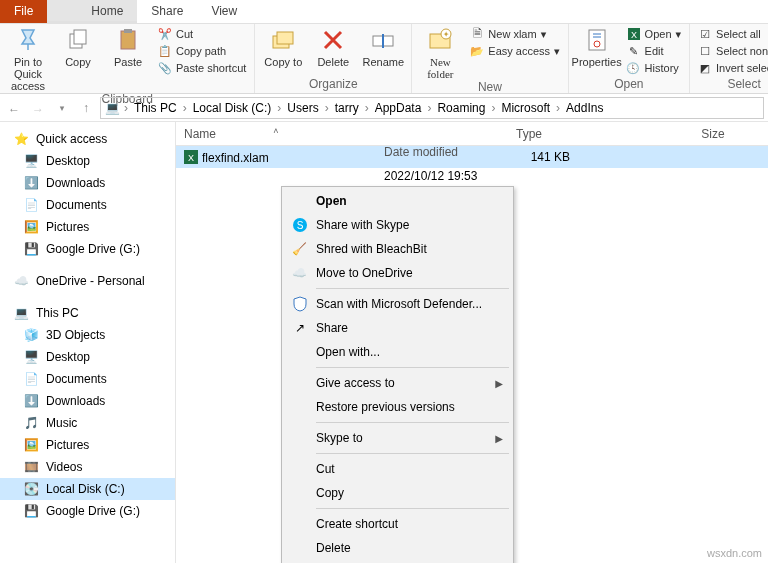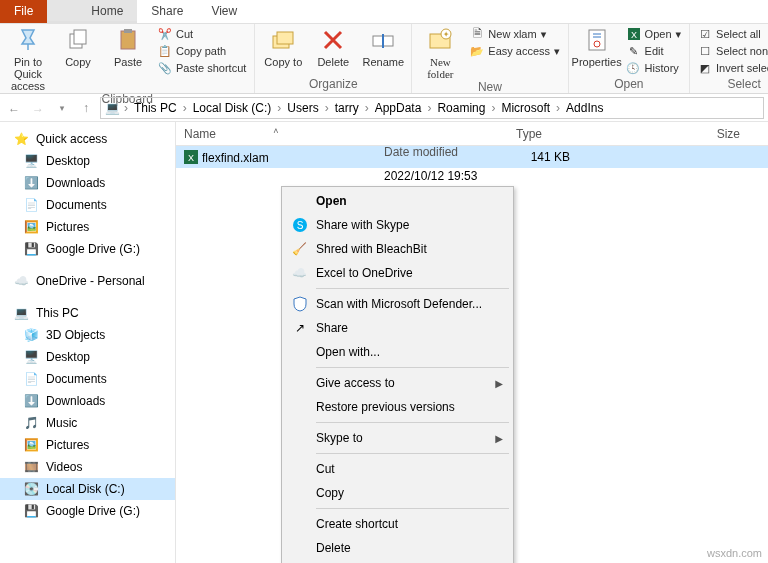--- a/index.html
+++ b/index.html
@@ -34,21 +34,21 @@
 .sb-item.sel { background: #cce8ff; }
 .sb-sep { height: 10px; }
 .sb-icn{width:16px;height:16px;display:inline-flex;align-items:center;justify-content:center;}
 
 .content { flex: 1; position: relative; }
 .col-head { height: 24px; border-bottom: 1px solid #e5e5e5; display: flex; align-items: center; font-size: 12px; color: #555; }
 .col-head div { padding: 0 8px; }
 .c-name { width: 200px; position:relative;}
 .c-date { width: 132px; margin-top: 37px; }
 .c-type { width: 170px; }
-.c-size { width: 70px; text-align:right;}
+.c-size { width: 70px; text-align:center;}
 .file-row { height: 22px; display: flex; align-items: center; background: #cce8ff; font-size: 12px; }
 .file-row div { padding: 0 8px; }
 .file-row .c-size{text-align:right;}
 .sort-ind{position:absolute;left:50%;top:-1px;transform:translateX(-50%);font-size:9px;color:#666;}
 
 .ctx-menu { position: absolute; left: 281px; top: 186px; width: 233px; background: #f2f2f2; border: 1px solid #bcbcbc; box-shadow: 2px 2px 4px rgba(0,0,0,0.2); z-index: 100; padding:2px;}
 .ctx-item { height: 24px; display: flex; align-items: center; padding: 0 10px 0 32px; font-size: 12px; position: relative; }
 .ctx-item.bold { font-weight: 600; }
 .ctx-sep { height: 1px; background: #d0d0d0; margin: 3px 2px 3px 32px; }
 .ctx-icn { position: absolute; left: 8px; width: 16px; height: 16px; display:flex;align-items:center;justify-content:center;}
@@ -349,21 +349,21 @@
         </svg>
       </span>
       <span>Share with Skype</span>
     </div>
   <div class="ctx-item">
       <span class="ctx-icn">🧹</span>
       <span>Shred with BleachBit</span>
     </div>
   <div class="ctx-item">
       <span class="ctx-icn">☁️</span>
-      <span>Excel to OneDrive</span>
+      <span>Move to OneDrive</span>
     </div>
   <div class="ctx-sep"></div>
   <div class="ctx-item">
       <span class="ctx-icn">
         <svg width="16" height="16">
           <path d="M8 1 L14 3 L14 8 Q14 14 8 15 Q2 14 2 8 L2 3 Z" fill="#fff" stroke="#3a78c2"></path>
         </svg>
       </span>
       <span>Scan with Microsoft Defender...</span>
     </div>

